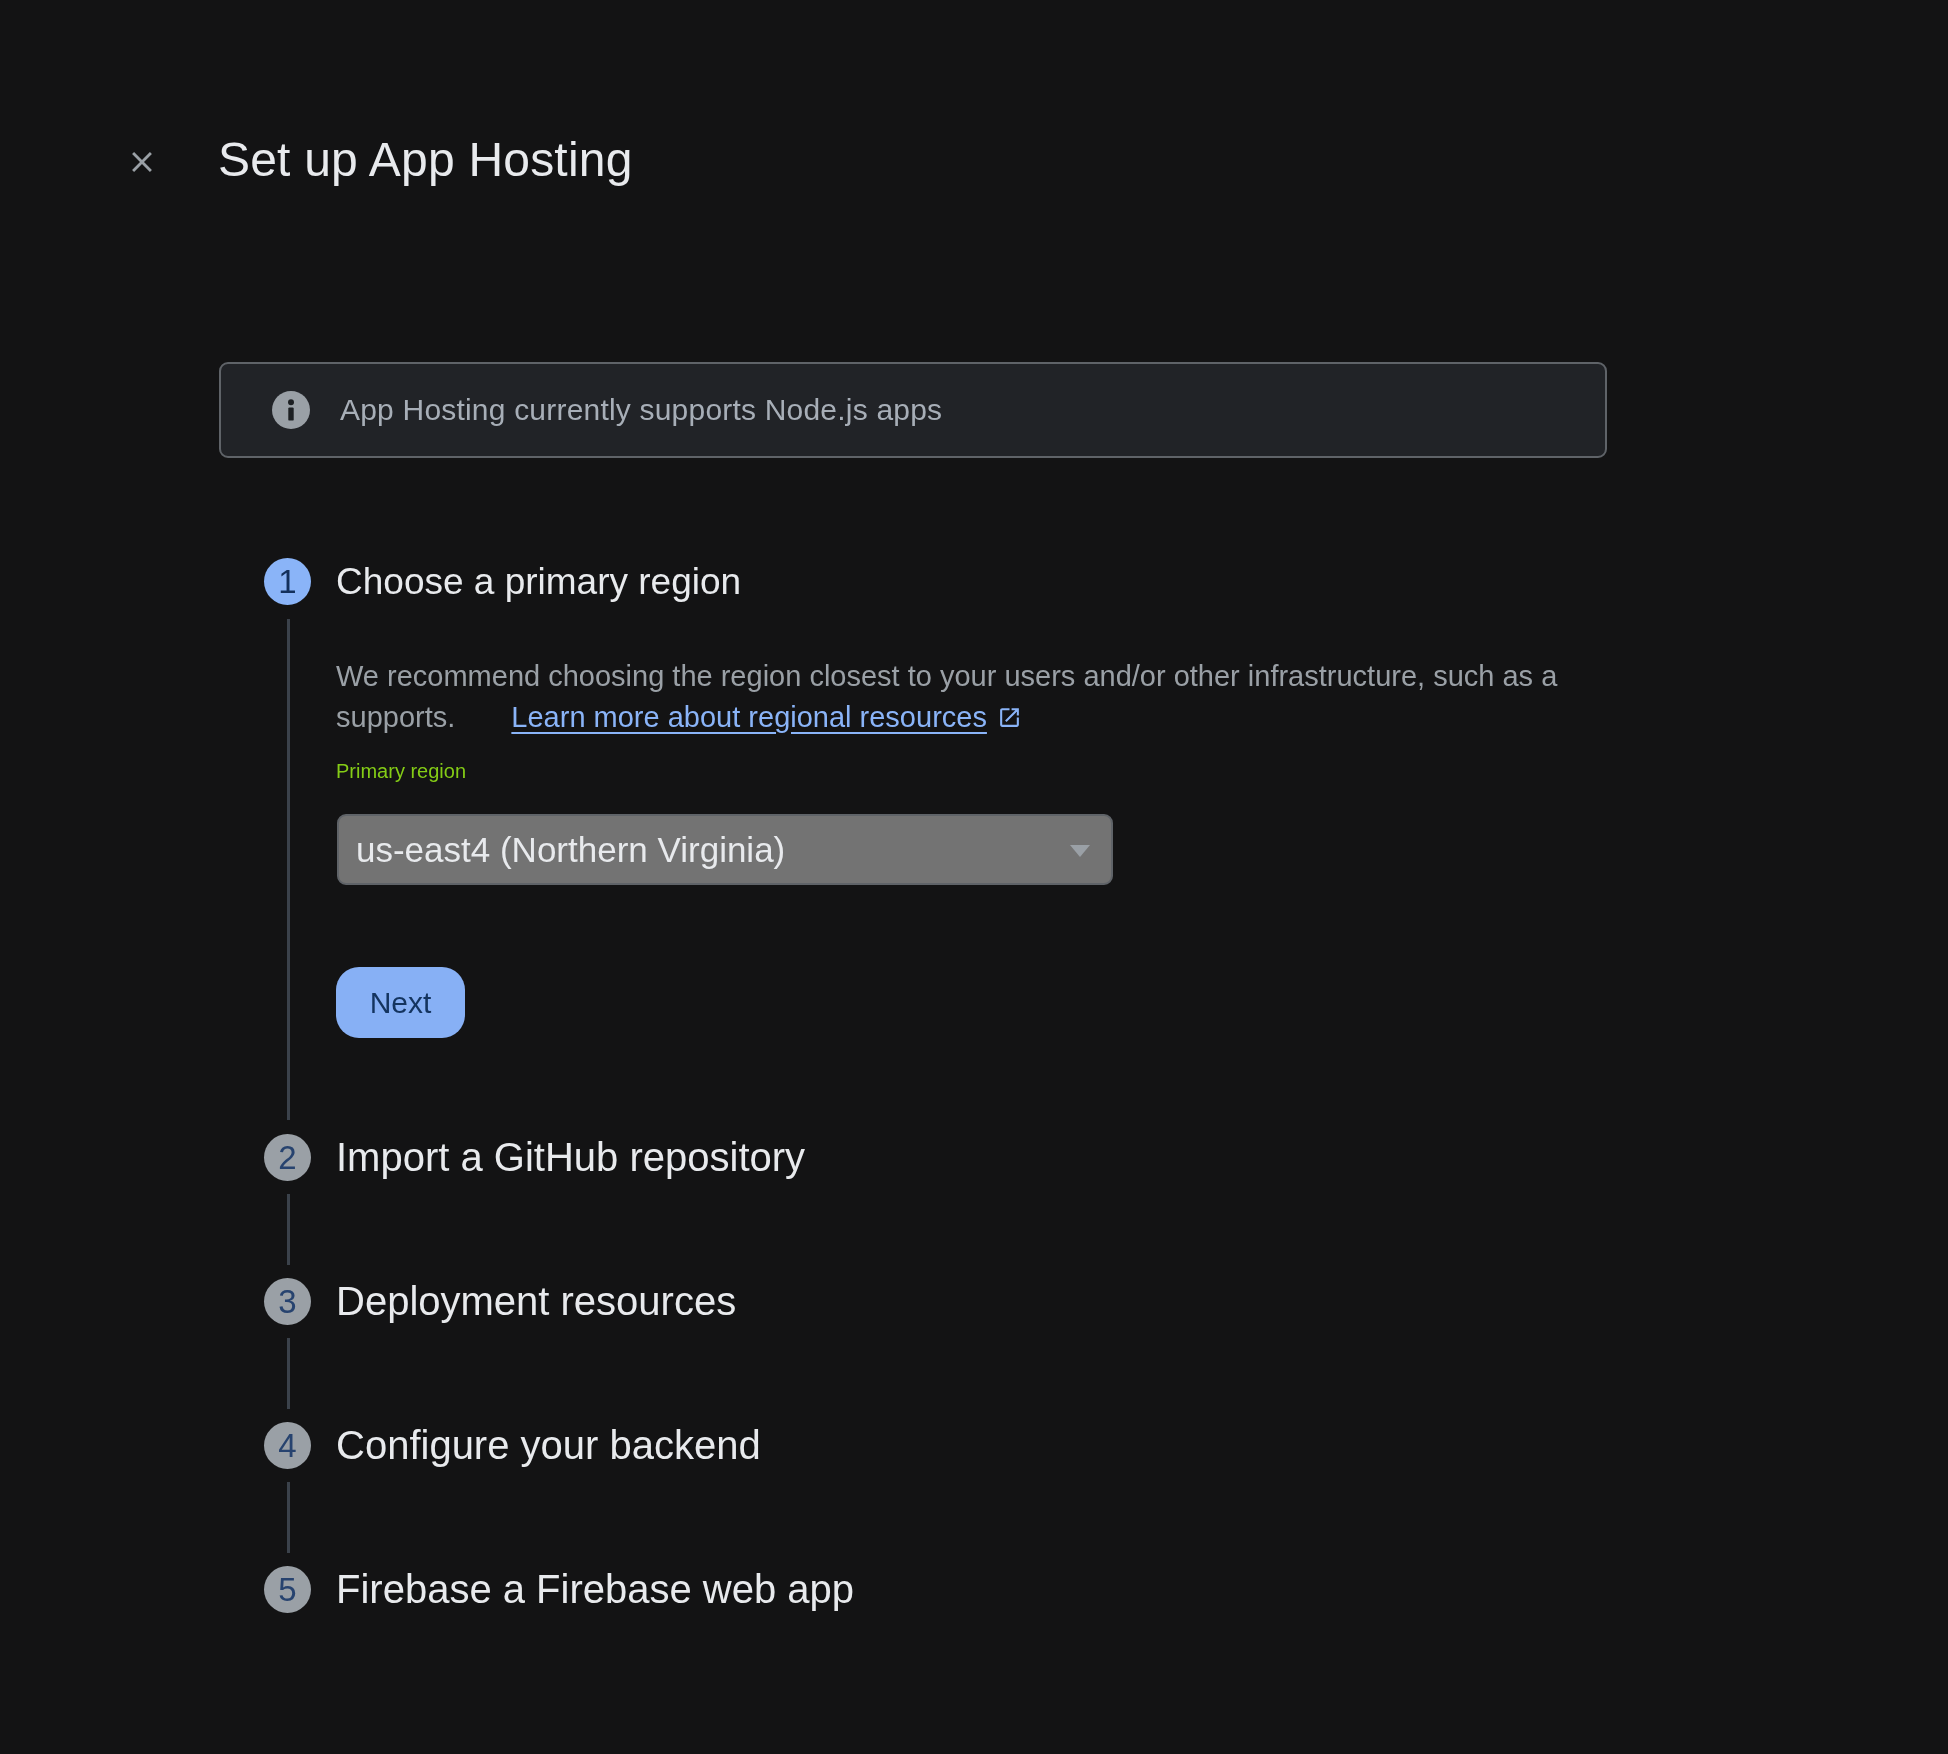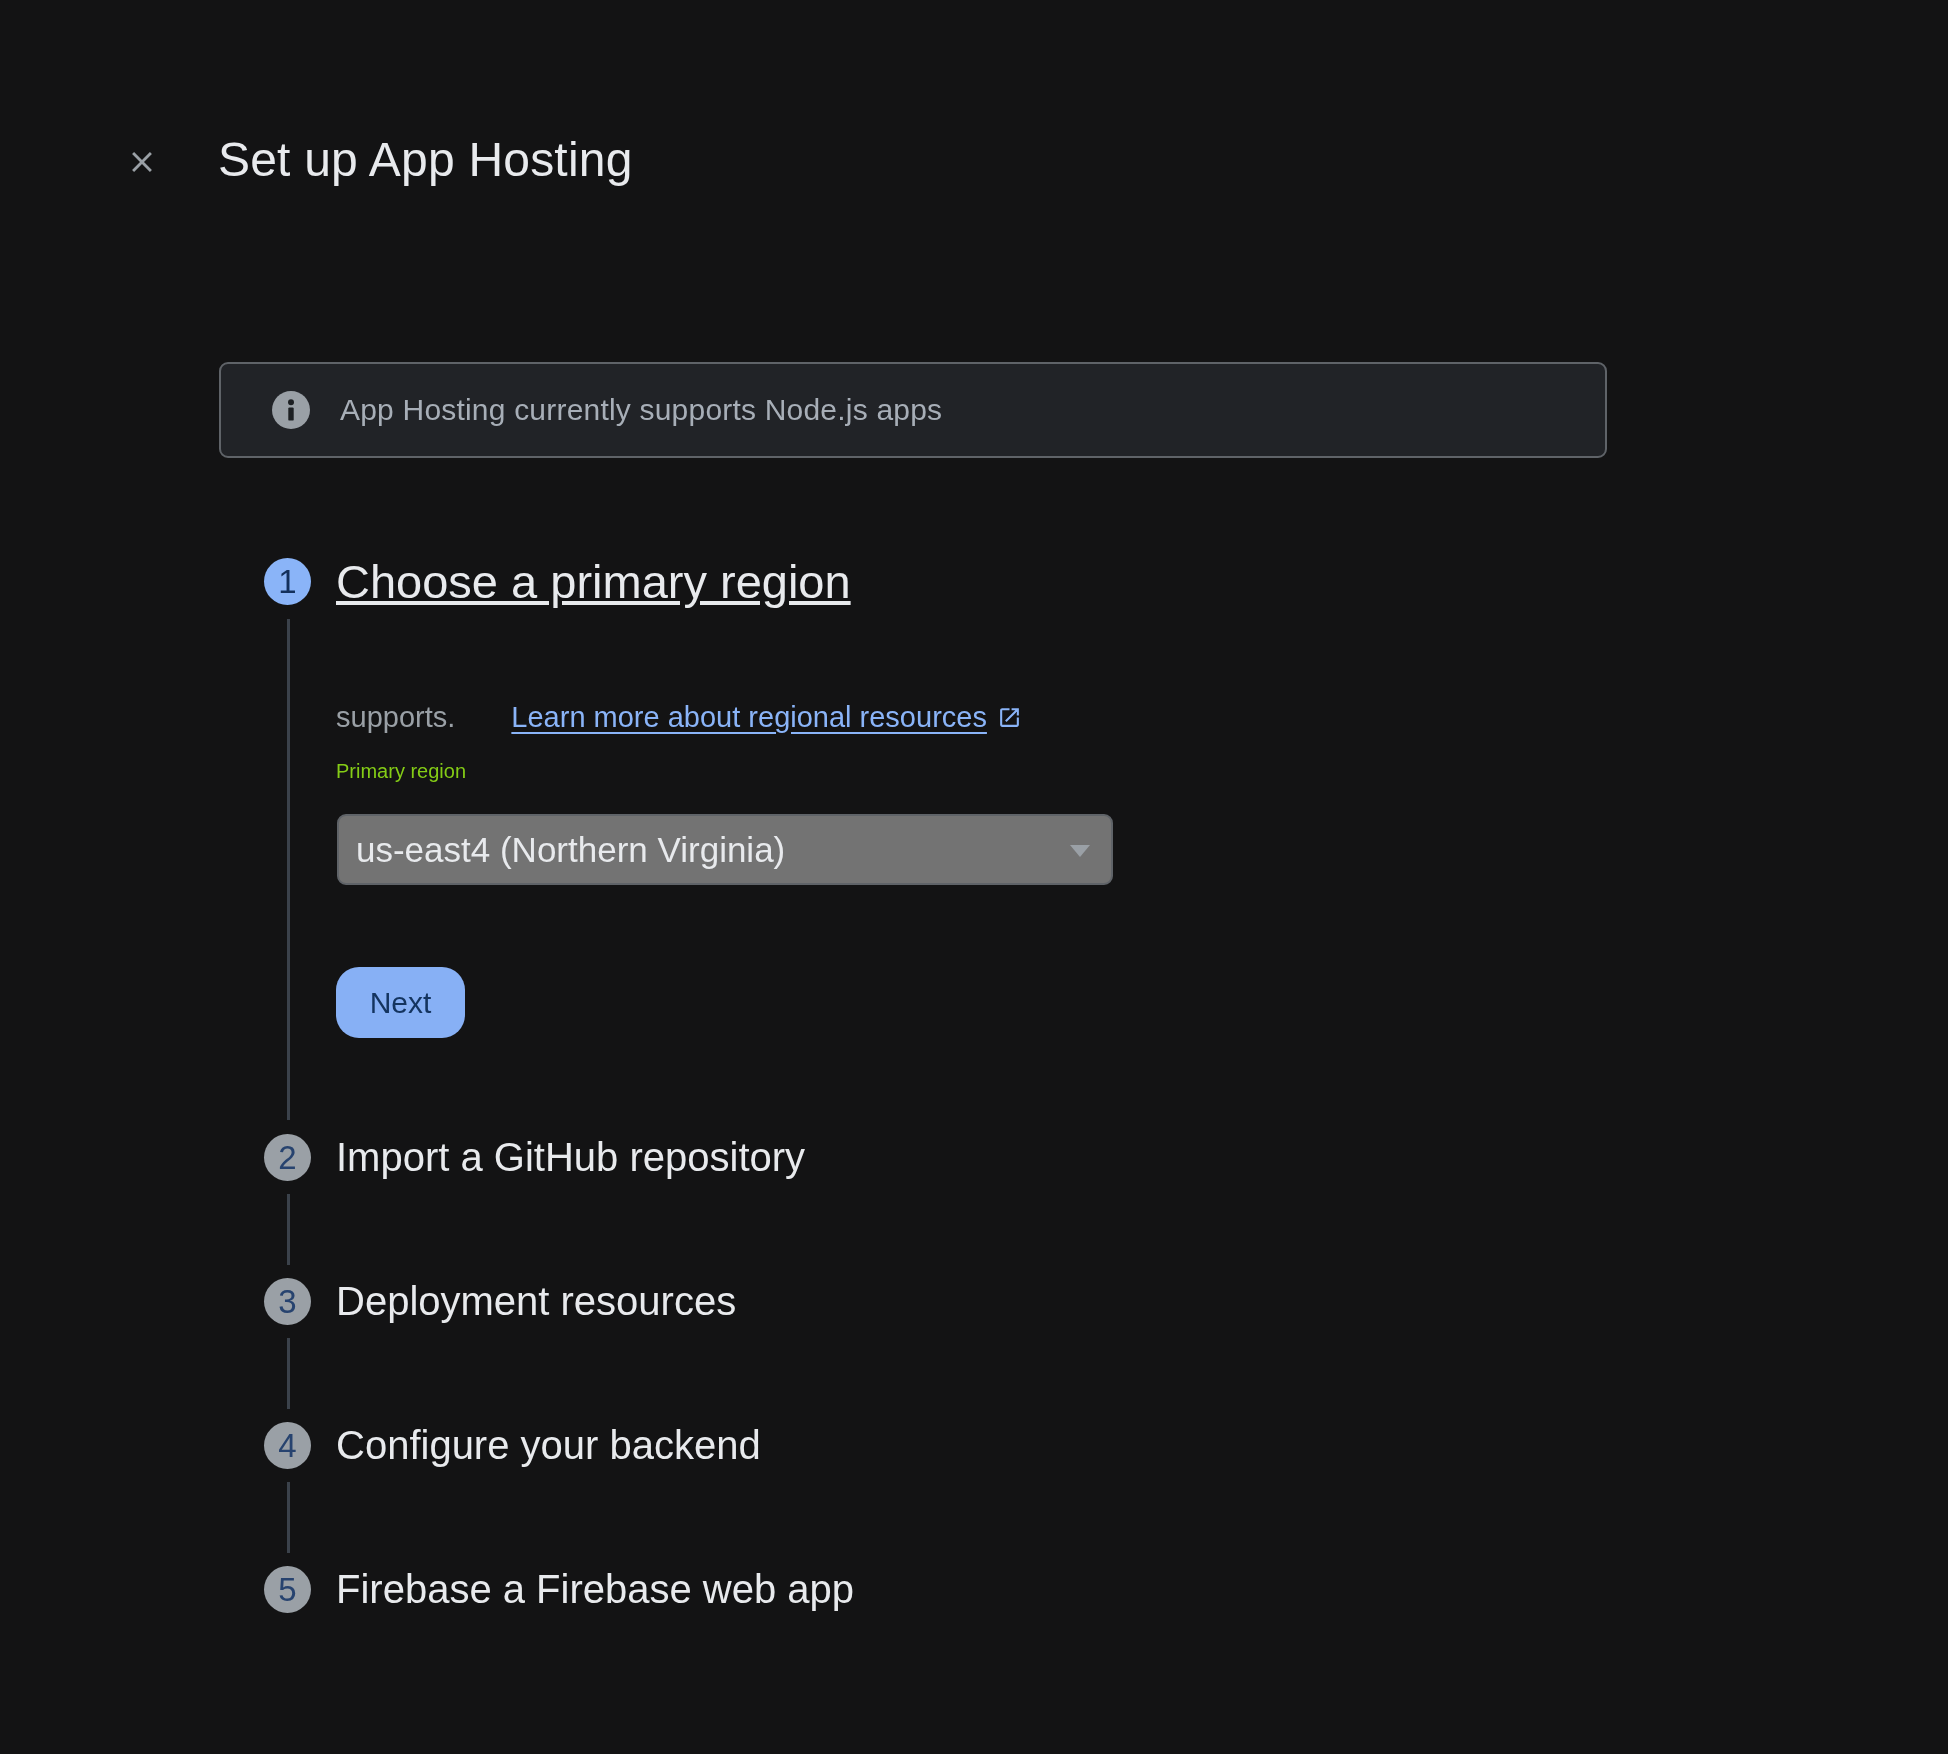--- a/index.html
+++ b/index.html
@@ -38,21 +38,21 @@
     position:absolute; left:264px; width:47px; height:47px; border-radius:50%;
     display:flex; align-items:center; justify-content:center;
     font-size:33px; font-weight:400;
   }
   .step-circle.active   { background:#8ab4f8; color:#13305c; }
   .step-circle.upcoming { background:#9aa0a6; color:#27436f; }
   .step-label {
     position:absolute; left:336px; height:47px; line-height:47px;
     font-size:40px; font-weight:400; color:#e8eaed; white-space:nowrap;
   }
-  .step-label.active { font-weight:500; font-size:47px;text-decoration:underline; }
+  .step-label.active { font-weight:500; font-size:37px; }
   .connector {
     position:absolute; left:287px; width:3px; background:#3b424b;
   }
   
   .description {
     position:absolute; left:336px; top:656px; width:1300px;
     font-size:29px; line-height:41px; color:#9aa0a6; font-weight:400;
   }
   .learn-link { color:#8ab4f8; text-decoration:none; cursor:pointer; }
   .learn-link .link-text { text-decoration:underline; text-underline-offset:5px;margin-left:48px; }
@@ -116,21 +116,21 @@
 
 <div class="step-circle upcoming" style="top:1566px">5</div>
 <div class="step-label" style="top:1566px">Firebase a Firebase web app</div>
 
 <div class="connector" style="top:619px;height:501px"></div>
 <div class="connector" style="top:1194px;height:71px"></div>
 <div class="connector" style="top:1338px;height:71px"></div>
 <div class="connector" style="top:1482px;height:71px"></div>
 
 <p class="description">
-  <br>
+  <span>We recommend choosing the region closest to your users and/or other infrastructure, such as a</span><br>
   <span>supports.</span>
   <a class="learn-link">
     <span class="link-text">Learn more about regional resources</span><svg class="ext-icon" width="25" height="25" viewBox="0 0 24 24">
       <path fill="#8ab4f8" d="M19 19H5V5h7V3H5c-1.11 0-2 .9-2 2v14c0 1.1.89 2 2 2h14c1.1 0 2-.9 2-2v-7h-2v7zM14 3v2h3.59l-9.83 9.83 1.41 1.41L19 6.41V10h2V3h-7z"></path>
     </svg>
   </a>
 </p>
 
 <div class="field-label">Primary region</div>
 

